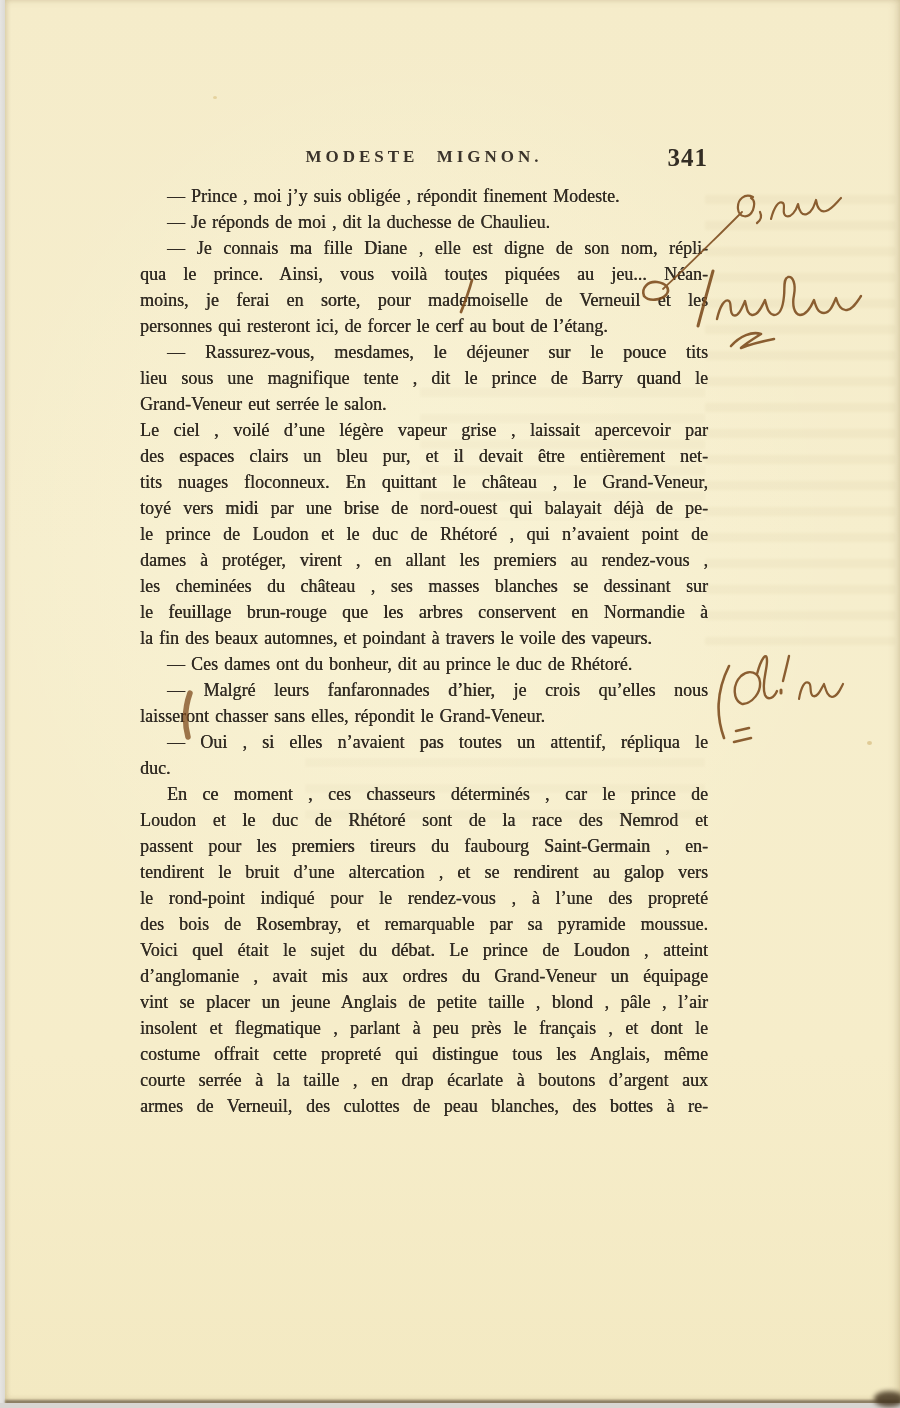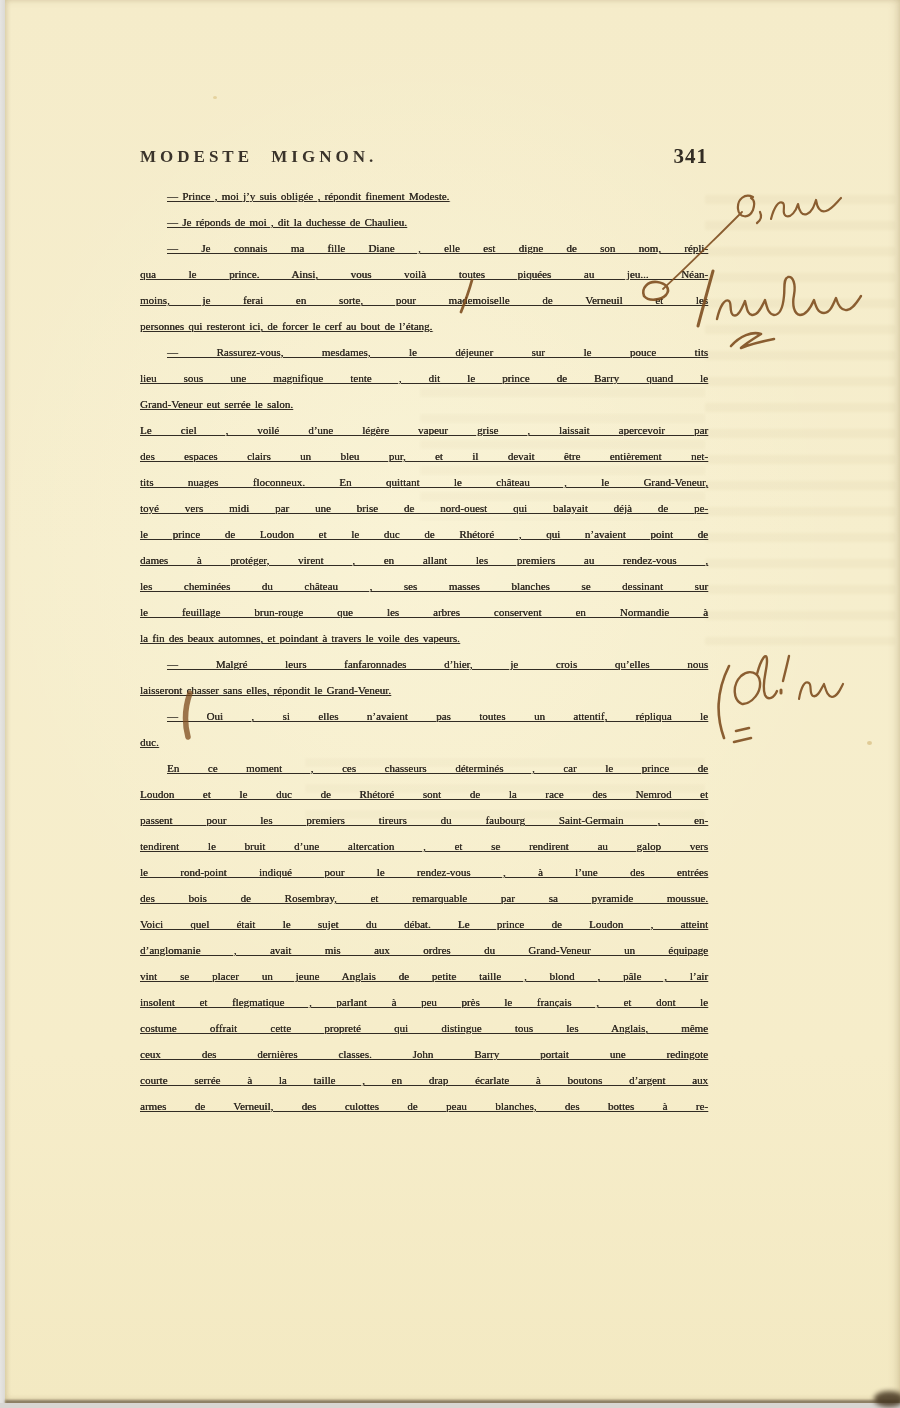--- a/index.html
+++ b/index.html
@@ -11,32 +11,32 @@
   .page{
     position:absolute;left:5px;top:0;right:0;bottom:5px;
     background:
       radial-gradient(ellipse 620px 700px at 46% 38%, rgba(255,252,230,.35), rgba(255,252,230,0) 70%),
       linear-gradient(180deg,#f5ecca 0%,#f6eecd 40%,#f6edca 75%,#f3e9c2 100%);
     box-shadow:inset -4px 0 9px rgba(130,105,55,.14), inset 0 -3px 6px rgba(120,95,50,.18), inset 2px 0 4px rgba(130,105,55,.10);
   }
   .textblock{position:absolute;left:135px;top:0;width:568px;}
   .header-row{position:absolute;left:0;top:147px;width:100%;height:26px;}
   .book-title{
-    position:absolute;left:0;right:0;text-align:left;
+    position:absolute;left:0;right:0;text-align:center;
     font-size:17px;font-weight:bold;letter-spacing:4px;word-spacing:10px;
     color:#3a332a;
   }
   .page-number{
-    position:absolute;right:0;top:-3px;font-size:21px;font-weight:bold;color:#332d24;
+    position:absolute;right:0;top:-3px;font-size:25px;font-weight:bold;color:#332d24;
     letter-spacing:1px;
   }
   .body-text{position:absolute;left:0;top:183px;width:100%;color:#322c24;}
   .line{
-    height:26px;line-height:26px;font-size:11px;word-spacing:1.5px;
-    white-space:nowrap;text-shadow:.3px 0 0 currentColor;text-decoration:underline;
+    height:26px;line-height:26px;font-size:18px;word-spacing:1.5px;
+    white-space:nowrap;text-shadow:.3px 0 0 currentColor;
   }
   .line.just{white-space:normal;text-align:justify;text-align-last:justify;}
   .line.indent{text-indent:27px;}
   .ghost{
     position:absolute;filter:blur(1.2px);opacity:.55;pointer-events:none;
     background:repeating-linear-gradient(to bottom, rgba(148,124,68,.09) 0 9px, rgba(148,124,68,0) 9px 26px);
   }
   .ink-overlay{position:absolute;left:0;top:0;pointer-events:none;}
   .edge-left{position:absolute;left:0;top:0;bottom:0;width:5px;background:linear-gradient(90deg,#e6e5e2,#dcdad5);}
   .edge-bottom-out{position:absolute;left:0;right:0;bottom:0;height:5px;background:#d8d6d2;}
@@ -71,36 +71,36 @@
         <div class="line">Grand-Veneur eut serrée le salon.</div>
         <div class="line just">Le ciel , voilé d’une légère vapeur grise , laissait apercevoir par</div>
         <div class="line just">des espaces clairs un bleu pur, et il devait être entièrement net-</div>
         <div class="line just">tits nuages floconneux. En quittant le château , le Grand-Veneur,</div>
         <div class="line just">toyé vers midi par une brise de nord-ouest qui balayait déjà de pe-</div>
         <div class="line just">le prince de Loudon et le duc de Rhétoré , qui n’avaient point de</div>
         <div class="line just">dames à protéger, virent , en allant les premiers au rendez-vous ,</div>
         <div class="line just">les cheminées du château , ses masses blanches se dessinant sur</div>
         <div class="line just">le feuillage brun-rouge que les arbres conservent en Normandie à</div>
         <div class="line">la fin des beaux automnes, et poindant à travers le voile des vapeurs.</div>
+        <div class="line indent">— Ces dames ont du bonheur, dit au prince le duc de Rhétoré.</div>
         <div class="line indent just">— Malgré leurs fanfaronnades d’hier, je crois qu’elles nous</div>
         <div class="line">laisseront chasser sans elles, répondit le Grand-Veneur.</div>
         <div class="line indent just">— Oui , si elles n’avaient pas toutes un attentif, répliqua le</div>
         <div class="line">duc.</div>
         <div class="line indent just">En ce moment , ces chasseurs déterminés , car le prince de</div>
         <div class="line just">Loudon et le duc de Rhétoré sont de la race des Nemrod et</div>
         <div class="line just">passent pour les premiers tireurs du faubourg Saint-Germain , en-</div>
         <div class="line just">tendirent le bruit d’une altercation , et se rendirent au galop vers</div>
-        <div class="line just">le rond-point indiqué pour le rendez-vous , à l’une des entrées</div>
+        <div class="line just">le rond-point indiqué pour le rendez-vous , à l’une des propreté</div>
         <div class="line just">des bois de Rosembray, et remarquable par sa pyramide moussue.</div>
         <div class="line just">Voici quel était le sujet du débat. Le prince de Loudon , atteint</div>
         <div class="line just">d’anglomanie , avait mis aux ordres du Grand-Veneur un équipage</div>
         <div class="line just">vint se placer un jeune Anglais de petite taille , blond , pâle , l’air</div>
         <div class="line just">insolent et flegmatique , parlant à peu près le français , et dont le</div>
         <div class="line just">costume offrait cette propreté qui distingue tous les Anglais, même</div>
-        <div class="line just">ceux des dernières classes. John Barry portait une redingote</div>
         <div class="line just">courte serrée à la taille , en drap écarlate à boutons d’argent aux</div>
         <div class="line just">armes de Verneuil, des culottes de peau blanches, des bottes à re-</div>
       </div>
   </div>
 
   <div class="speck1"></div>
   <div class="speck2"></div>
 </div>
 
 <svg class="ink-overlay" width="900" height="1408" viewBox="0 0 900 1408">

